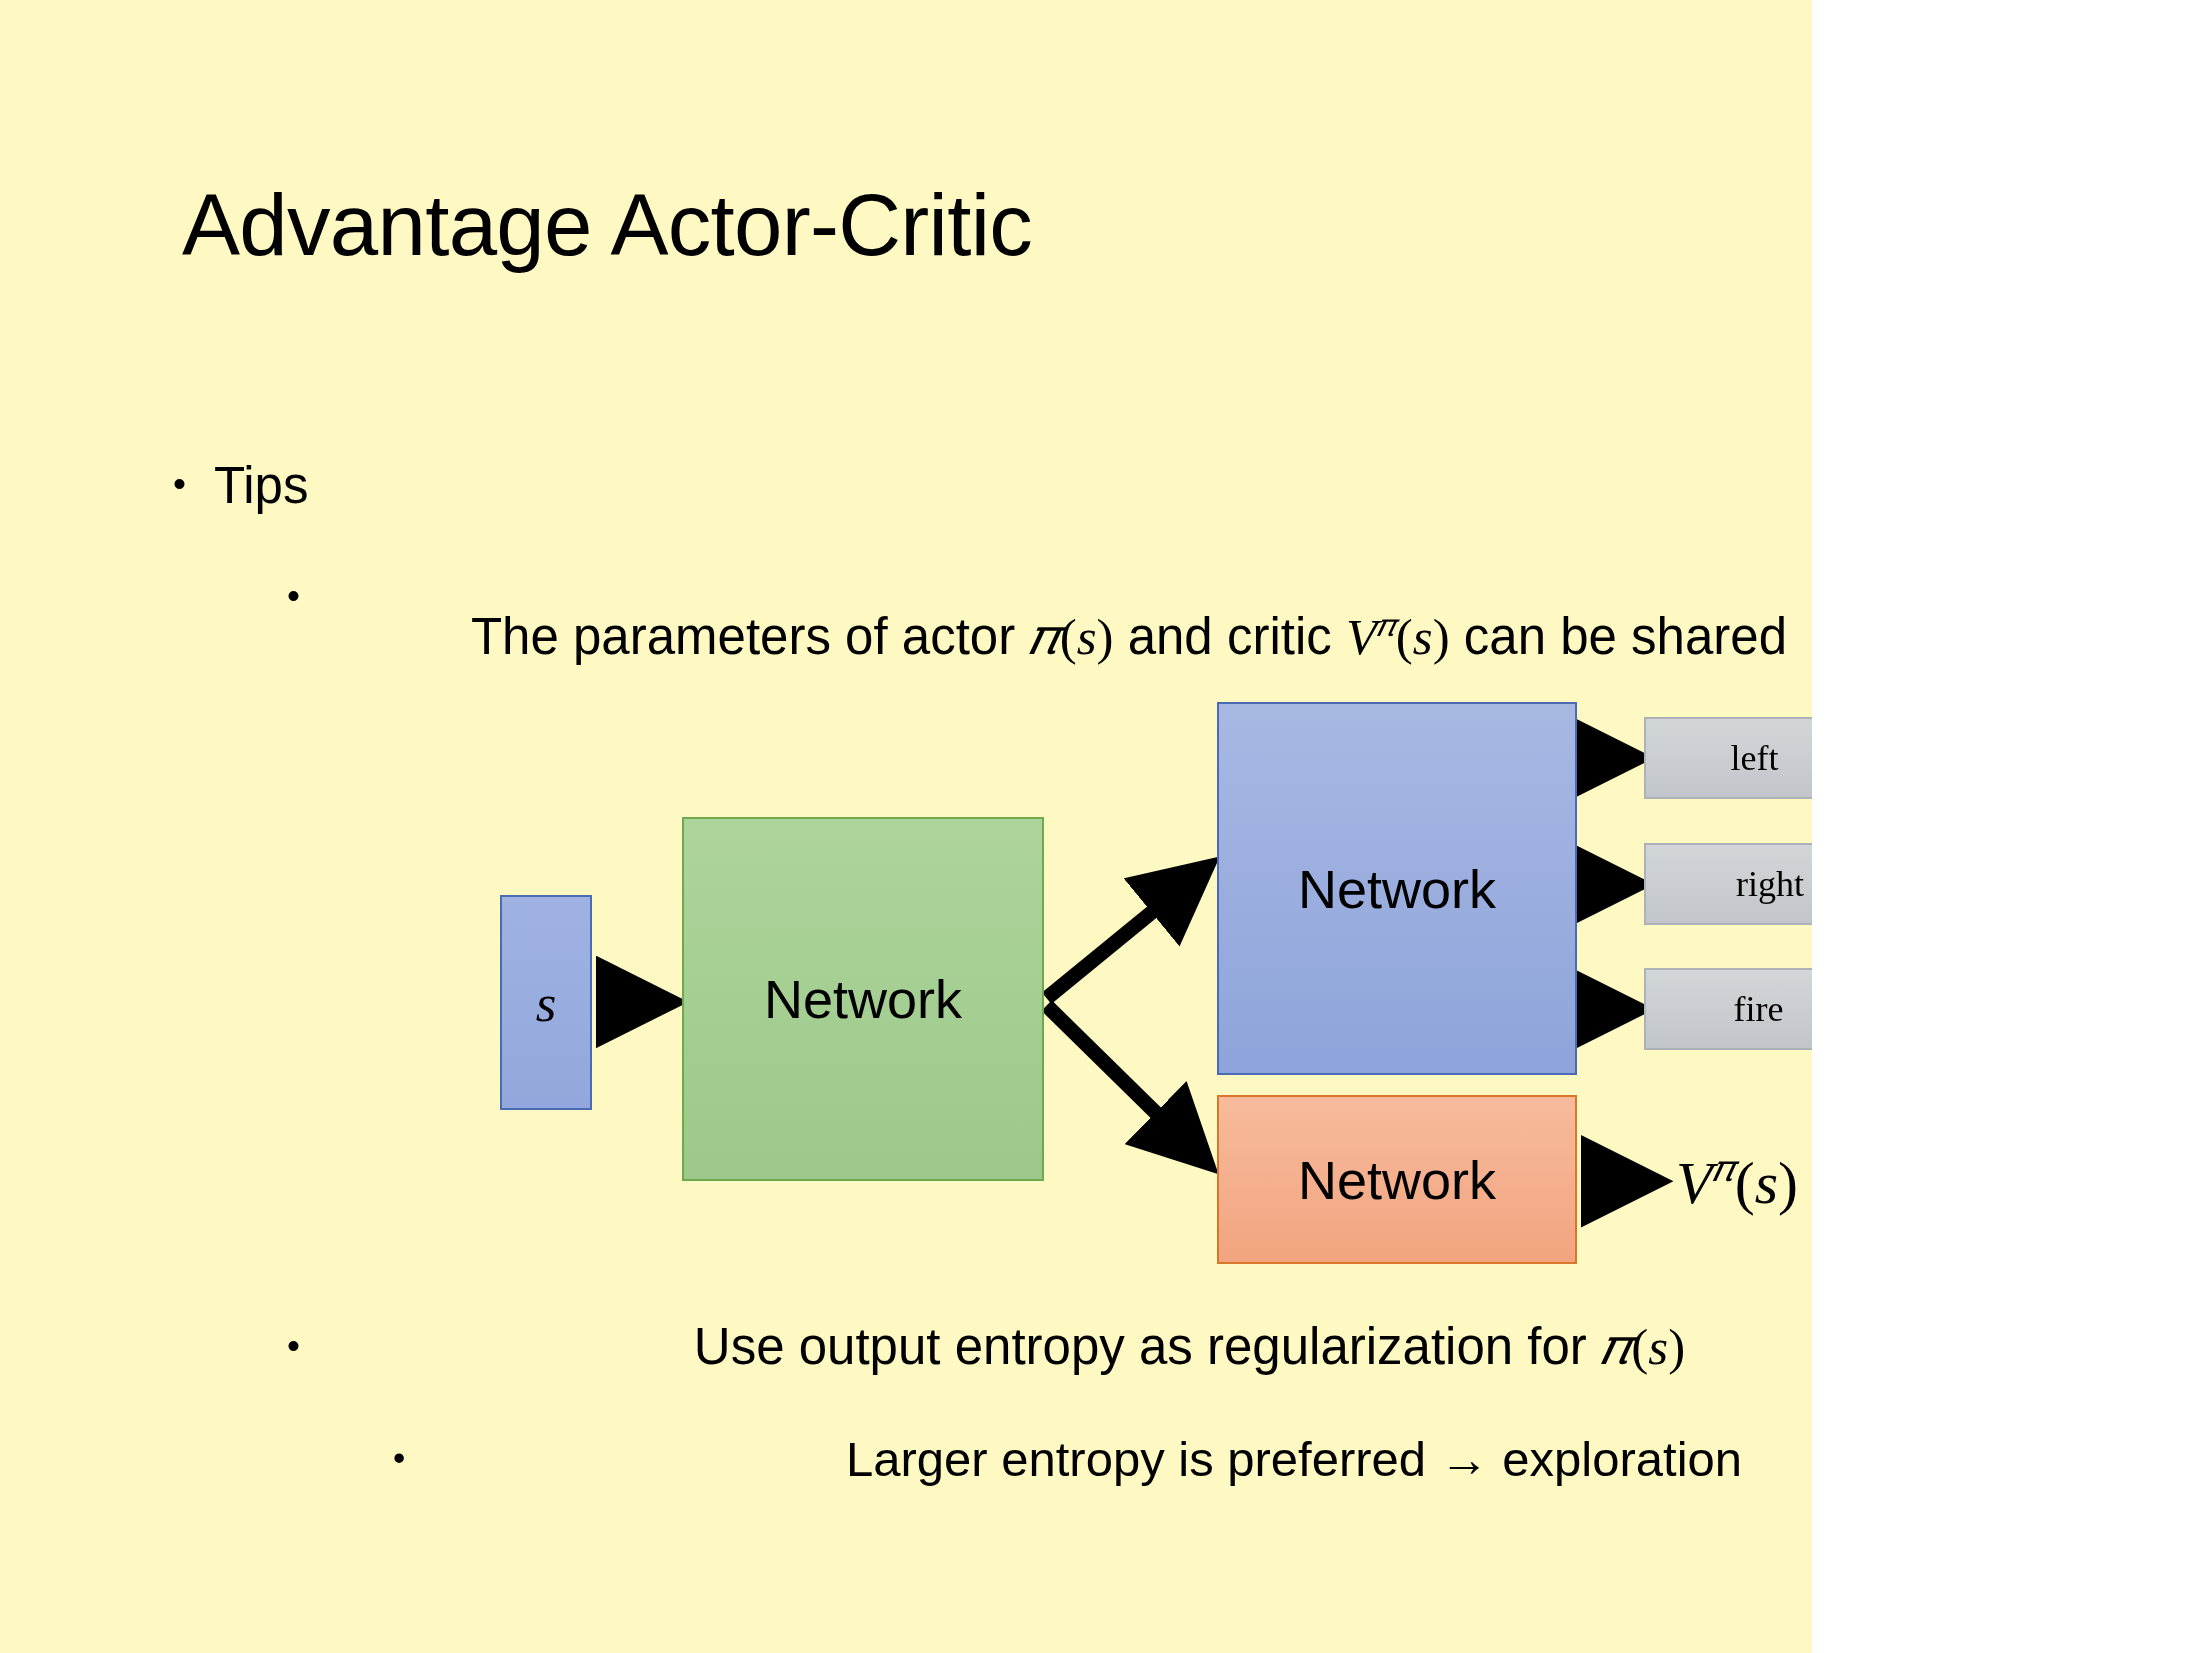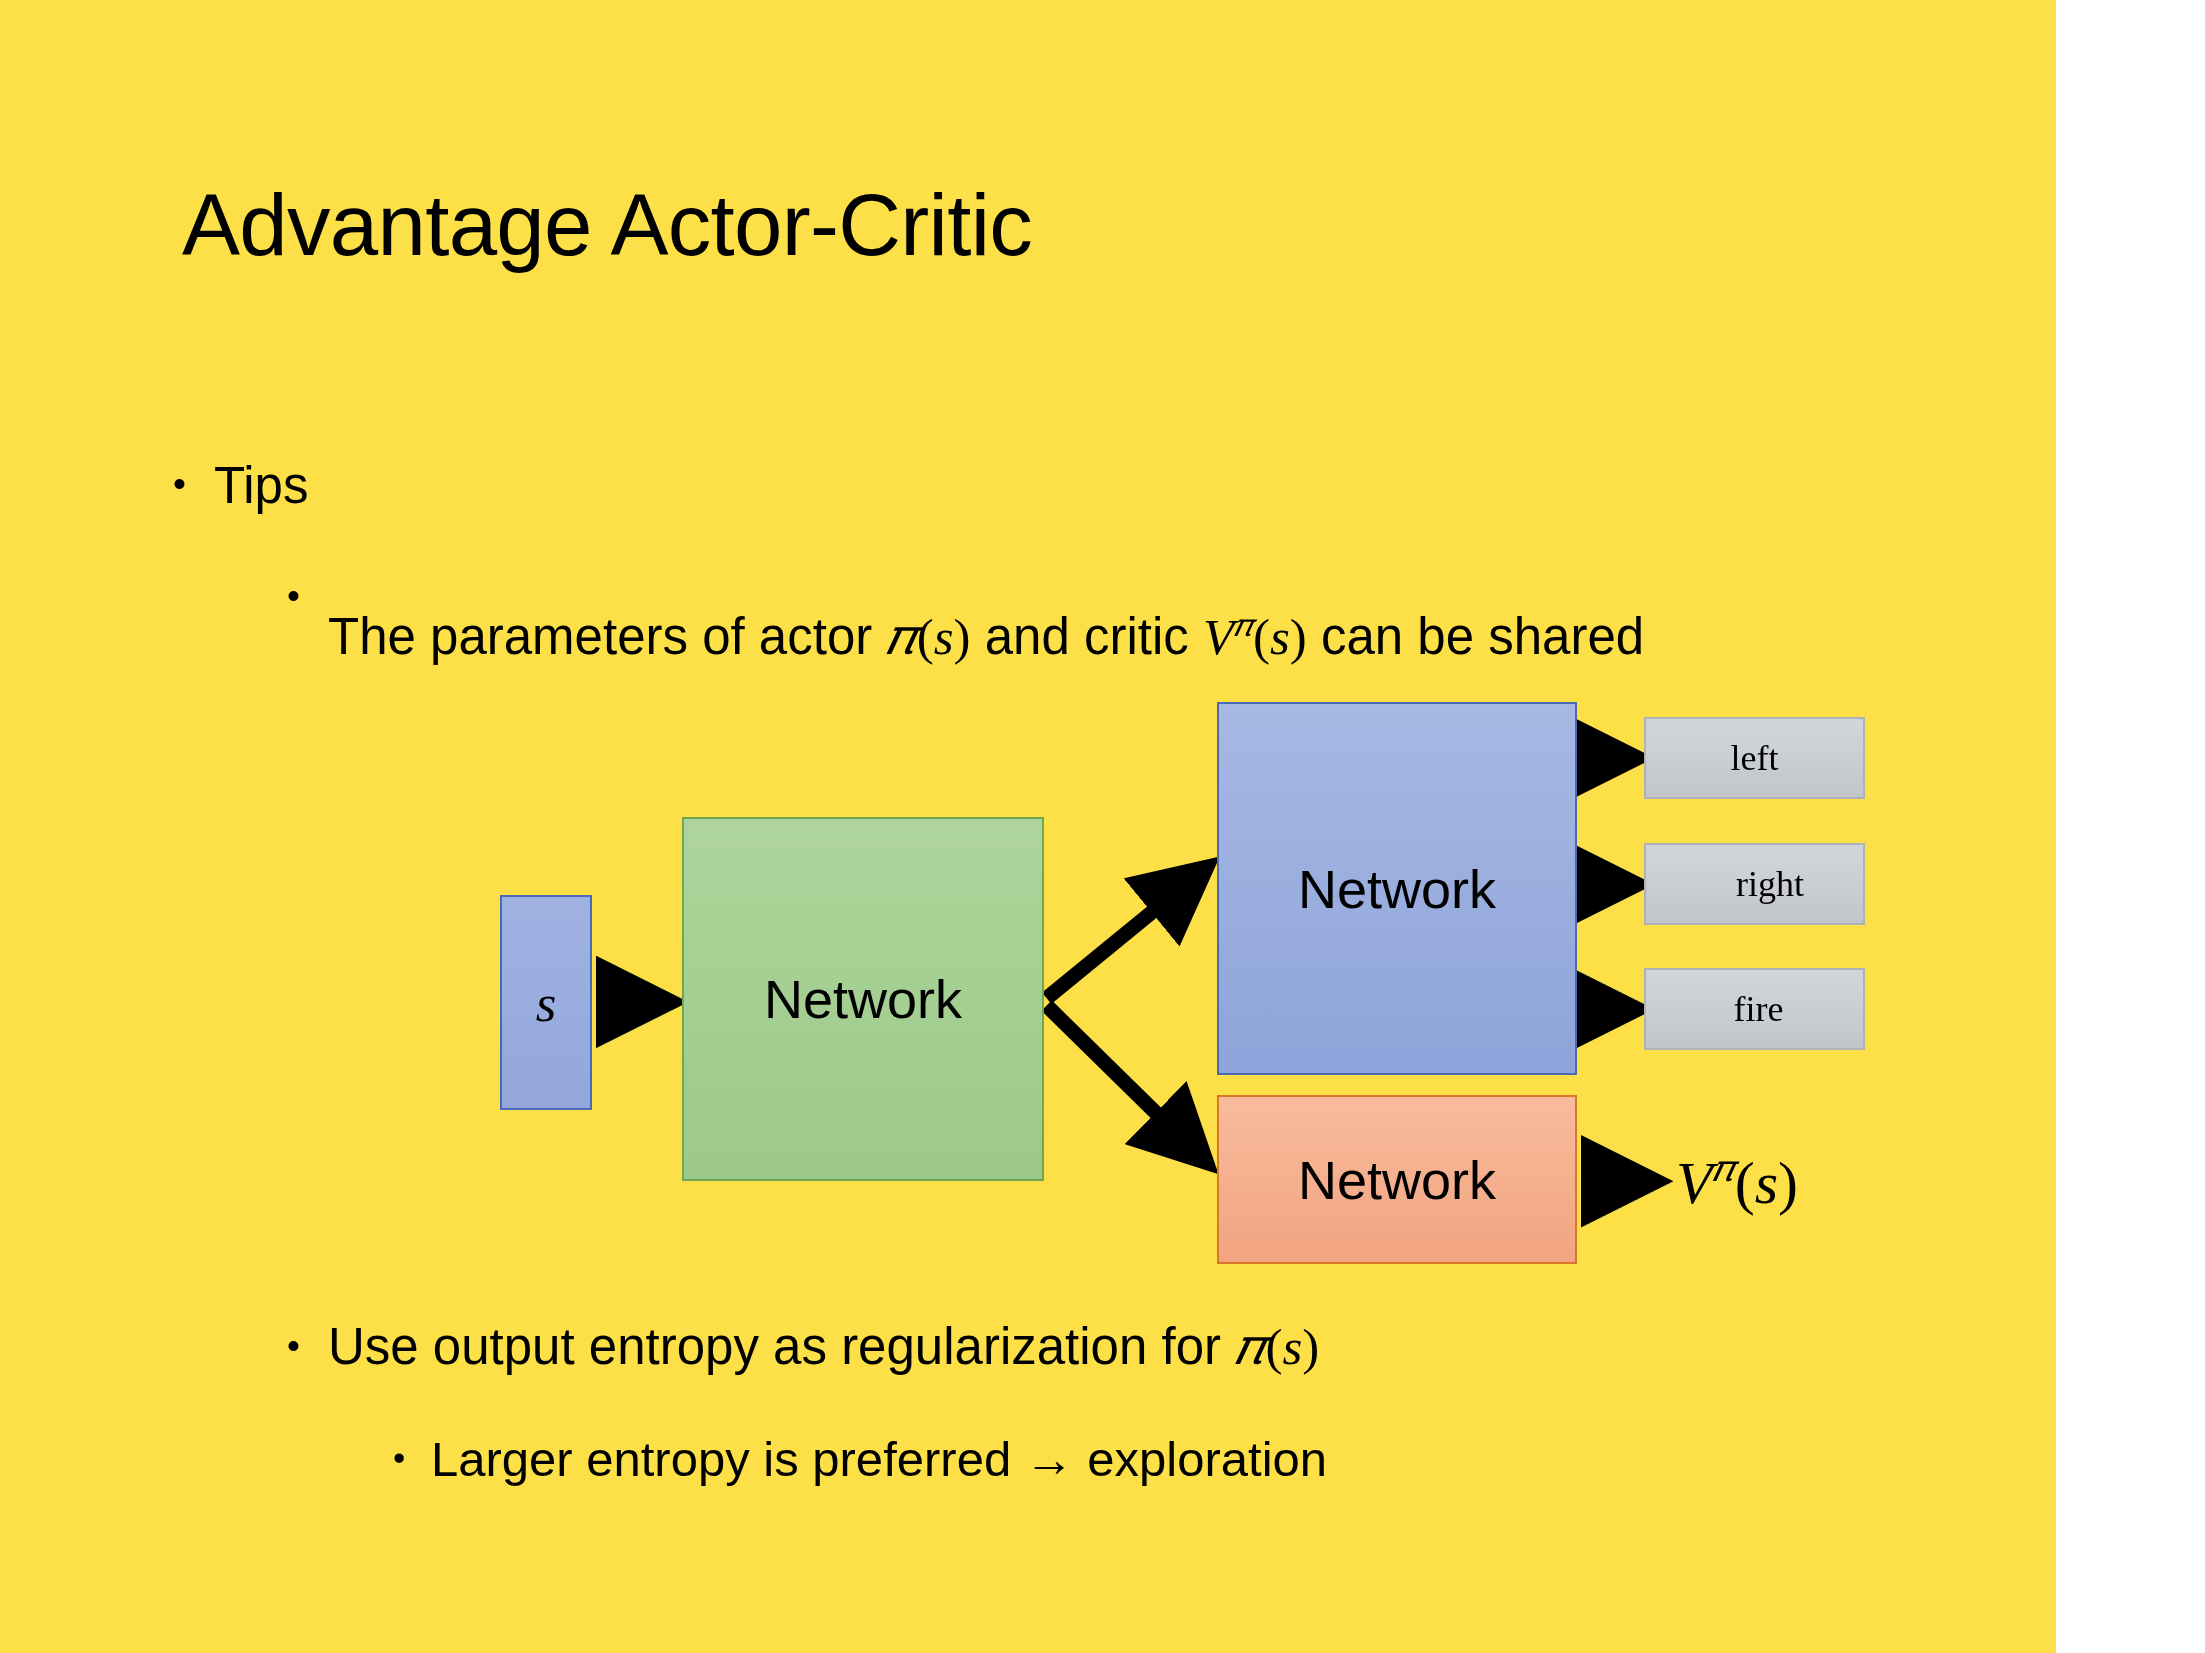--- a/index.html
+++ b/index.html
@@ -2,23 +2,23 @@
 <html style="font-size:11.8px"><head>
 <meta charset="utf-8">
 <style>
   html, body {
     margin: 0;
     padding: 0;
     background: #ffffff;
   }
   #slide {
     position: relative;
-    width: 2056px;
+    width: 1812px;
     height: 1654px;
-    background: #fde047;
+    background: #fef9c3;
     overflow: hidden;
     font-family: "Liberation Sans", sans-serif;
     color: #000000;
   }
 
   
   #title {
     position: absolute;
     left: 182px;
     top: 176px;
@@ -37,20 +37,21 @@
     display: flex;
     align-items: flex-start;
     color: #000000;
   }
   .bullet .dot {
     flex: 0 0 auto;
     display: inline-block;
   }
   .bullet .txt {
     flex: 1 1 auto;
+    text-align: center;
   }
 
   
   #b-tips {
     left: 173px;
     top: 456px;
     font-size: 51px;
     line-height: 1.18;
   }
   #b-tips .dot { width: 41px; font-size: 37px; line-height: 1.5; }

